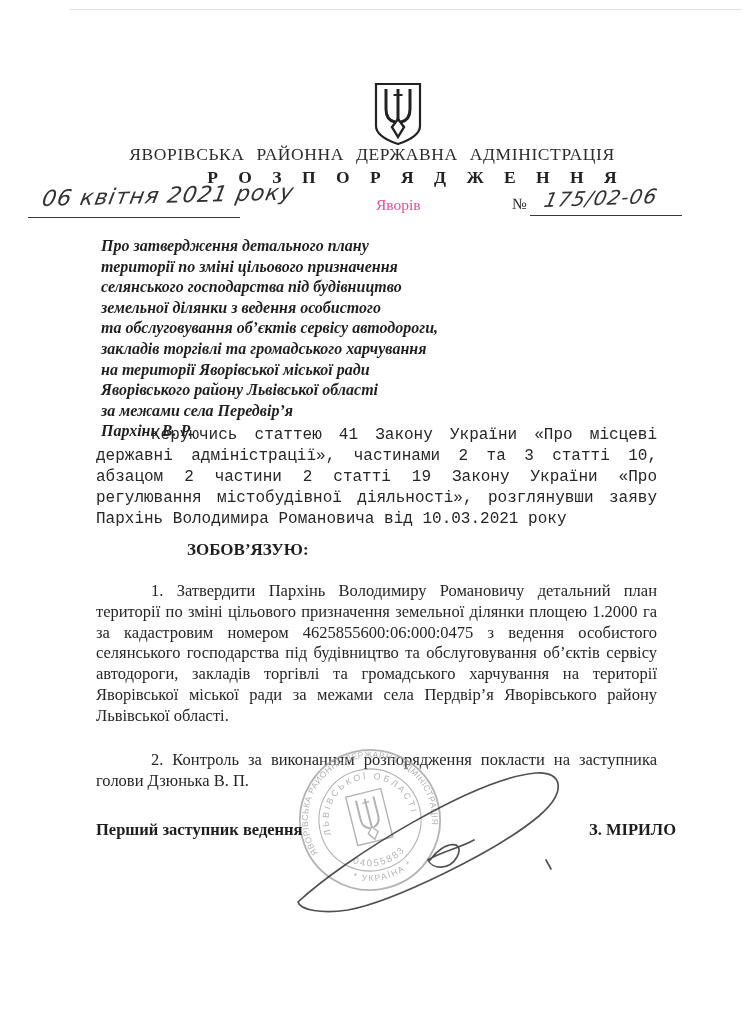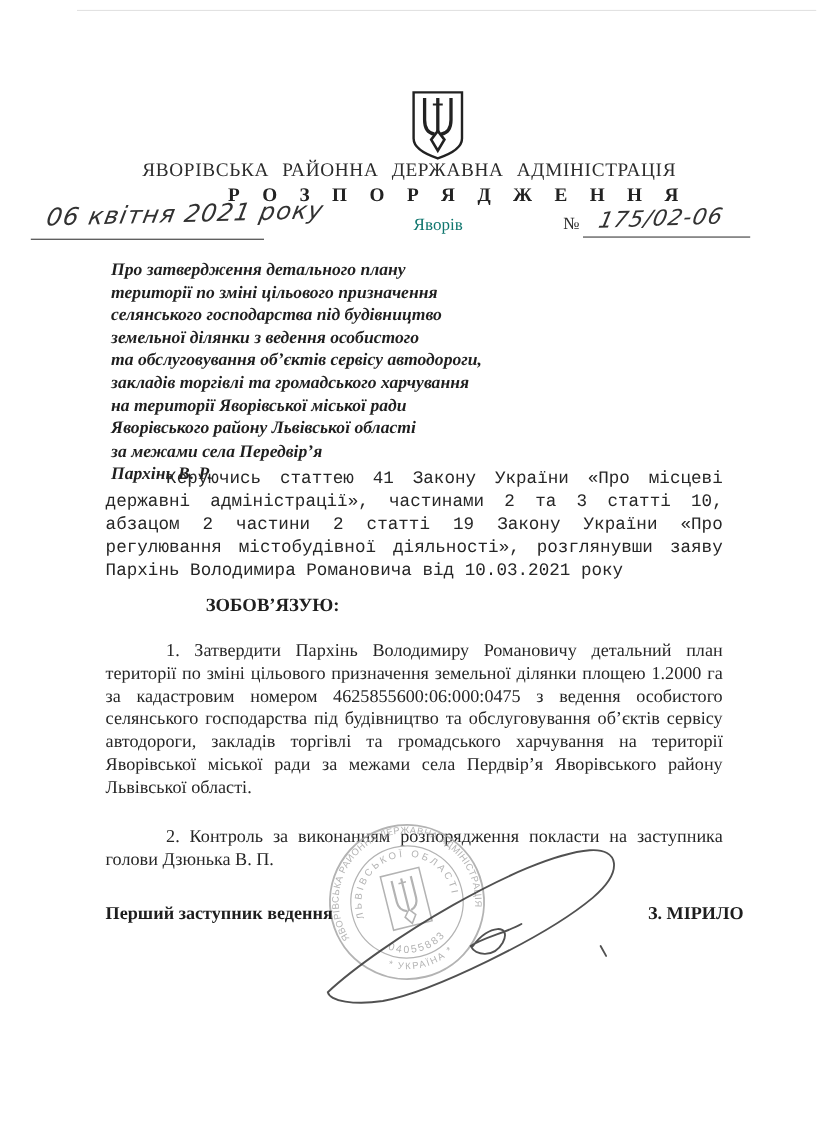--- a/index.html
+++ b/index.html
@@ -11,21 +11,21 @@
   .scan-line{position:absolute;top:9px;left:70px;width:672px;height:1px;background:#e2e2e2;}
   .emblem{position:absolute;top:82px;left:372px;width:52px;height:64px;}
   .org{position:absolute;top:144px;left:0;width:744px;text-align:center;
        font-size:17.5px;letter-spacing:.6px;word-spacing:7px;color:#2c2c2c;}
   .doctype{position:absolute;top:167px;left:0;width:744px;text-align:center;
        font-weight:bold;font-size:17.5px;letter-spacing:8px;color:#222;margin-left:44px;}
   .handwritten{font-family:"DejaVu Sans",sans-serif;font-style:italic;color:#323232;}
   .date-hw{position:absolute;top:186px;left:40px;font-size:22px;letter-spacing:1px;
        transform:skewX(-12deg) rotate(-1.5deg);transform-origin:left bottom;}
   .date-underline{position:absolute;top:217px;left:28px;width:212px;height:1.4px;background:#3a3a3a;}
-  .place{position:absolute;top:196px;left:376px;font-size:15.5px;color:#0f766e;}
+  .place{position:absolute;top:196px;left:376px;font-size:15.5px;color:#ec4899;}
   .num-label{position:absolute;top:195px;left:512px;font-size:15.5px;color:#2c2c2c;}
   .num-hw{position:absolute;top:188px;left:542px;font-size:20px;letter-spacing:1px;
        transform:skewX(-14deg) rotate(-2deg);transform-origin:left bottom;}
   .num-underline{position:absolute;top:215px;left:530px;width:152px;height:1.4px;background:#3a3a3a;}
   .subject{position:absolute;top:236px;left:101px;width:420px;
        font-weight:bold;font-style:italic;font-size:16px;line-height:20.6px;color:#1f1f1f;}
   .lead{position:absolute;top:425px;left:96px;width:561px;font-size:16px;line-height:21px;
        text-align:justify;text-indent:55px;color:#262626;font-family:Liberation Mono, monospace;}
   .oblige{position:absolute;top:540px;left:151px;font-weight:bold;font-size:17px;color:#1f1f1f;margin-left:36px;}
   .item1{position:absolute;top:581px;left:96px;width:561px;font-size:16.5px;line-height:20.8px;

